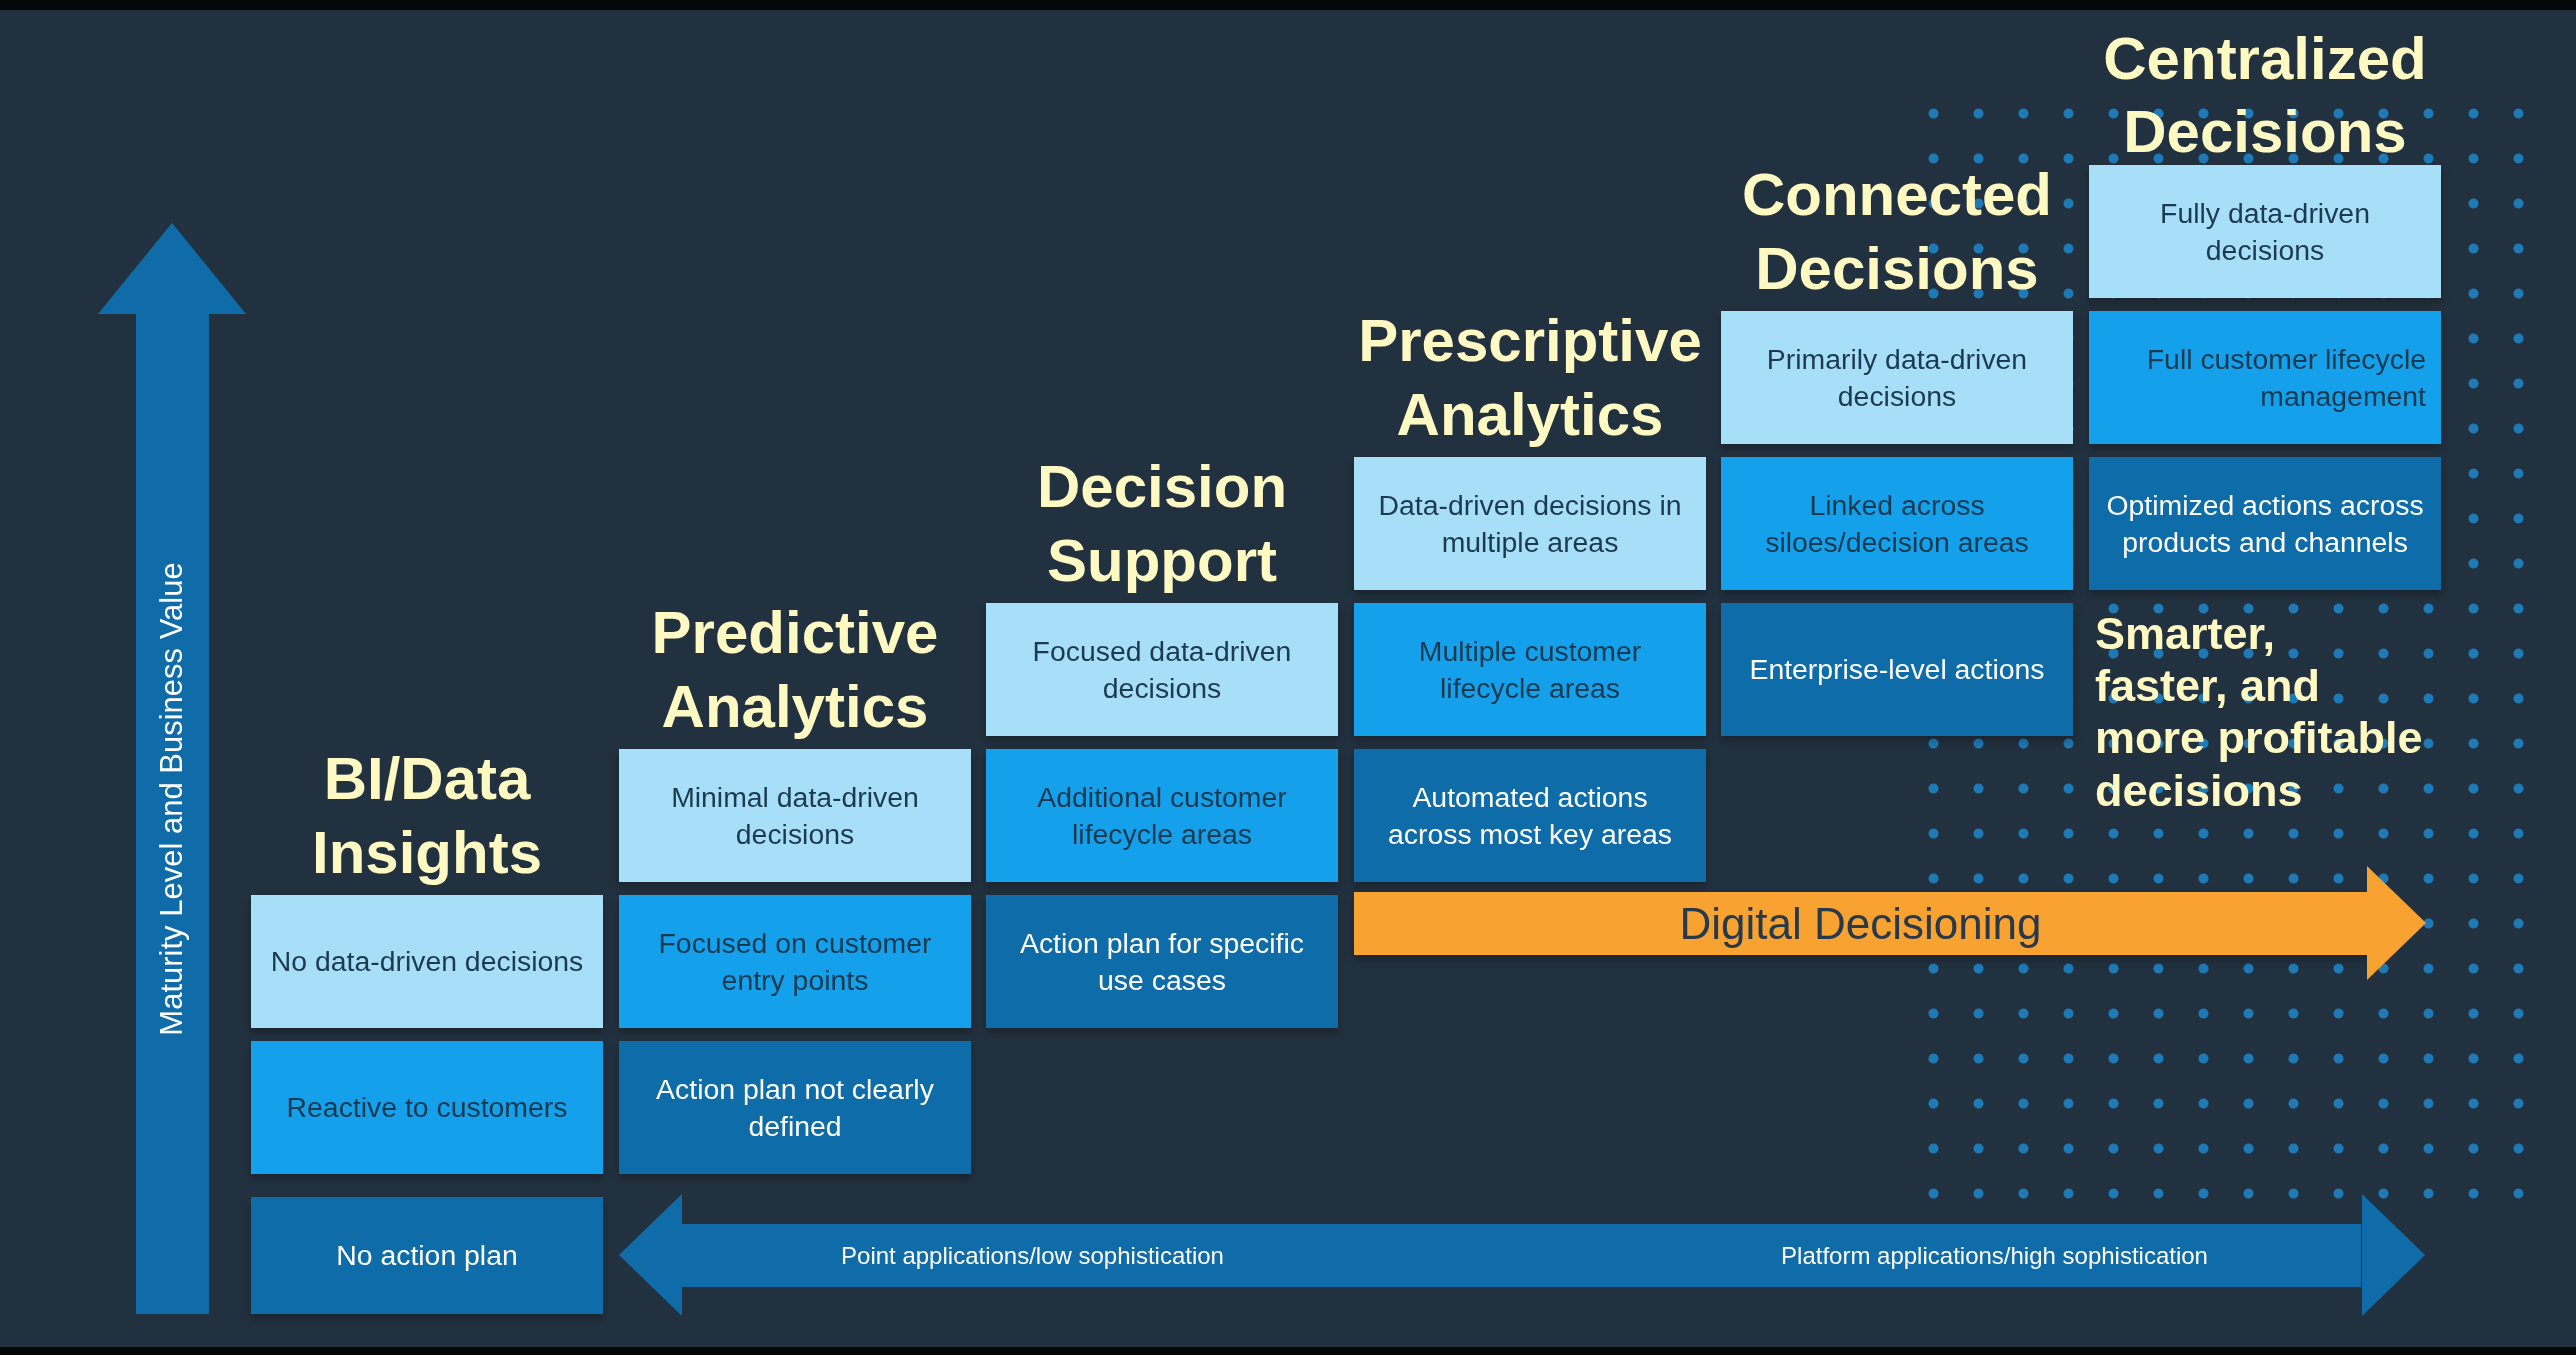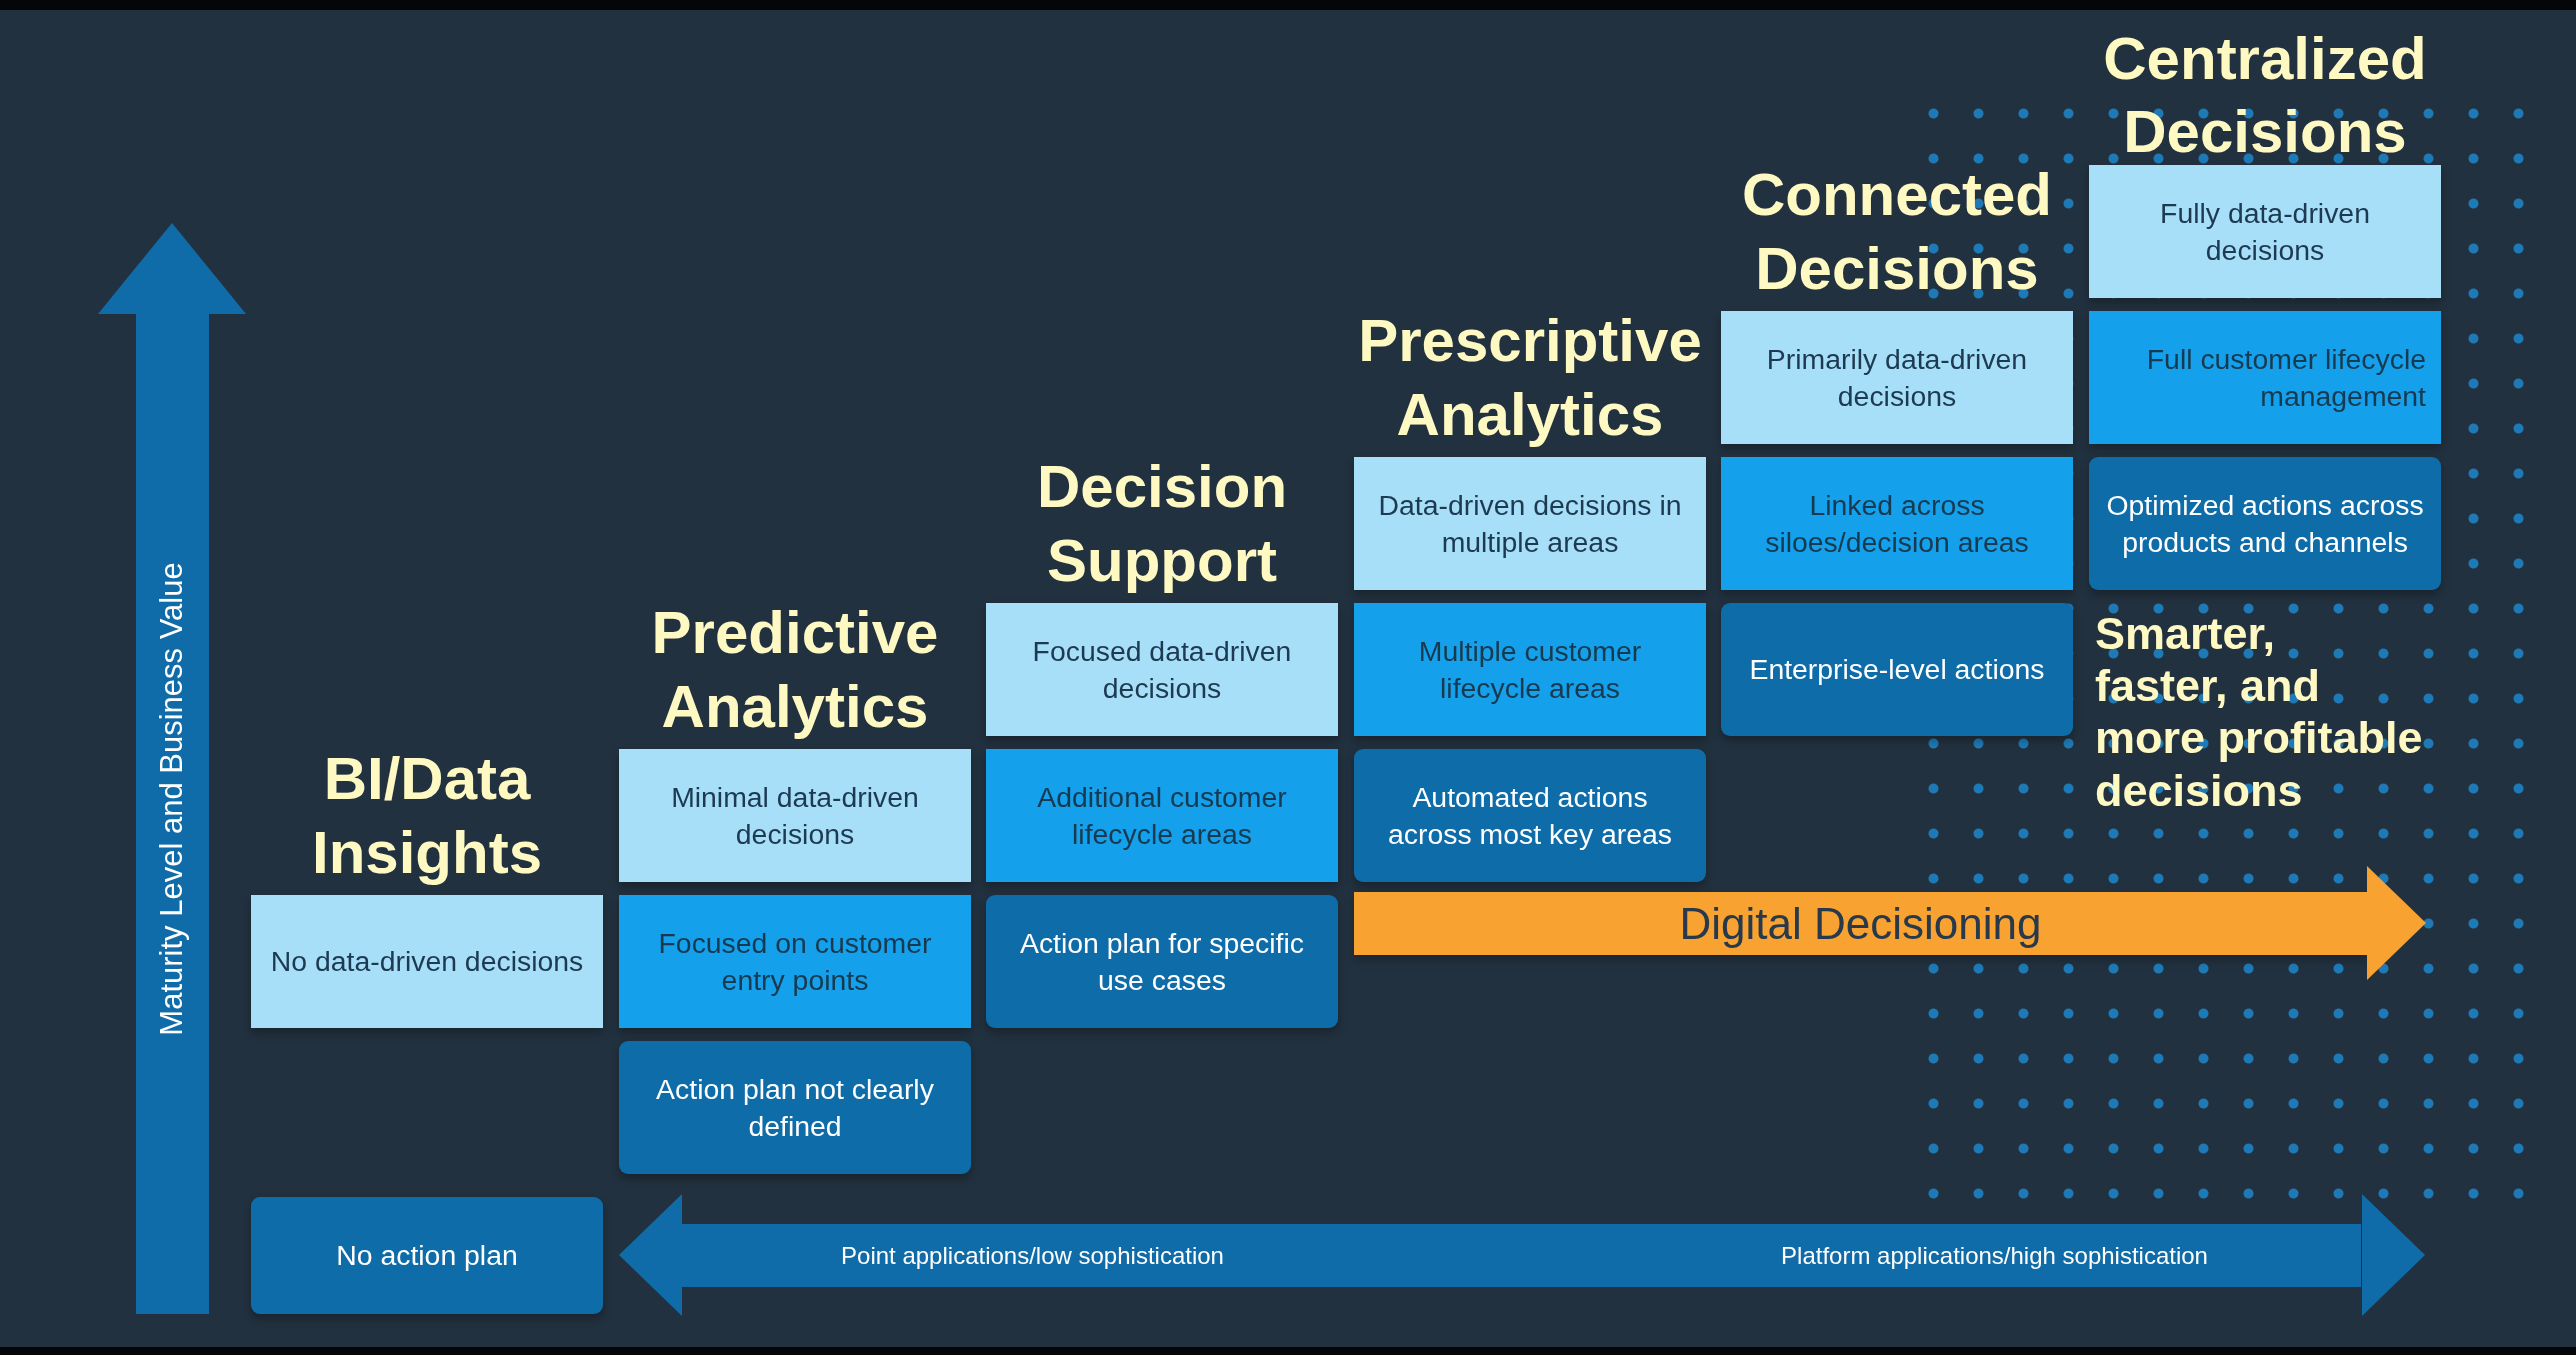--- a/index.html
+++ b/index.html
@@ -19,21 +19,21 @@
     display:flex;align-items:center;justify-content:center;text-align:center;
     color:#fef9c3;font-weight:bold;font-size:60px;line-height:1.22;white-space:pre-line;
   }
   .box{
     position:absolute;width:352px;height:133px;box-sizing:border-box;padding:13px 15px;
     display:flex;align-items:center;justify-content:center;text-align:center;
     font-size:28.4px;line-height:1.28;box-shadow:0 4.7px 8.5px rgba(0,0,0,.28);
   }
   .box.light{background:#a6dff7;color:#1d3a52;}
   .box.medium{background:#14a0ea;color:#173a50;}
-  .box.dark{background:#0e6ca9;color:#ffffff;border-radius:9px;}
+  .box.dark{background:#0e6ca9;color:#ffffff;}
   
   .v-shaft{position:absolute;left:136px;top:314px;width:73px;height:1000px;background:#0f6ca8;}
   .v-head{position:absolute;left:98px;top:223px;width:0;height:0;
     border-left:74px solid transparent;border-right:74px solid transparent;
     border-bottom:91px solid #0f6ca8;}
   .v-label{
     position:absolute;left:-236px;top:779px;width:815px;height:40px;
     display:flex;align-items:center;justify-content:center;
     transform:rotate(-90deg);
     color:#ffffff;font-size:31px;white-space:nowrap;
@@ -84,20 +84,21 @@
   <div class="stage-title" style="left:986px;top:457px;">Decision
 Support</div>
   <div class="stage-title" style="left:1354px;top:311px;">Prescriptive
 Analytics</div>
   <div class="stage-title" style="left:1721px;top:165px;">Connected
 Decisions</div>
   <div class="stage-title" style="left:2089px;top:28.4px;">Centralized
 Decisions</div>
 
   <div class="box light" style="left:251px;top:895px;">No data-driven decisions</div>
+  <div class="box medium" style="left:251px;top:1041px;">Reactive to customers</div>
   <div class="box dark" style="left:251px;top:1197px;height:117px;">No action plan</div>
 
   <div class="box light" style="left:619px;top:749px;">Minimal data-driven decisions</div>
   <div class="box medium" style="left:619px;top:895px;">Focused on customer entry points</div>
   <div class="box dark" style="left:619px;top:1041px;">Action plan not clearly defined</div>
 
   <div class="box light" style="left:986px;top:603px;">Focused data-driven decisions</div>
   <div class="box medium" style="left:986px;top:749px;">Additional customer lifecycle areas</div>
   <div class="box dark" style="left:986px;top:895px;">Action plan for specific use cases</div>
 

